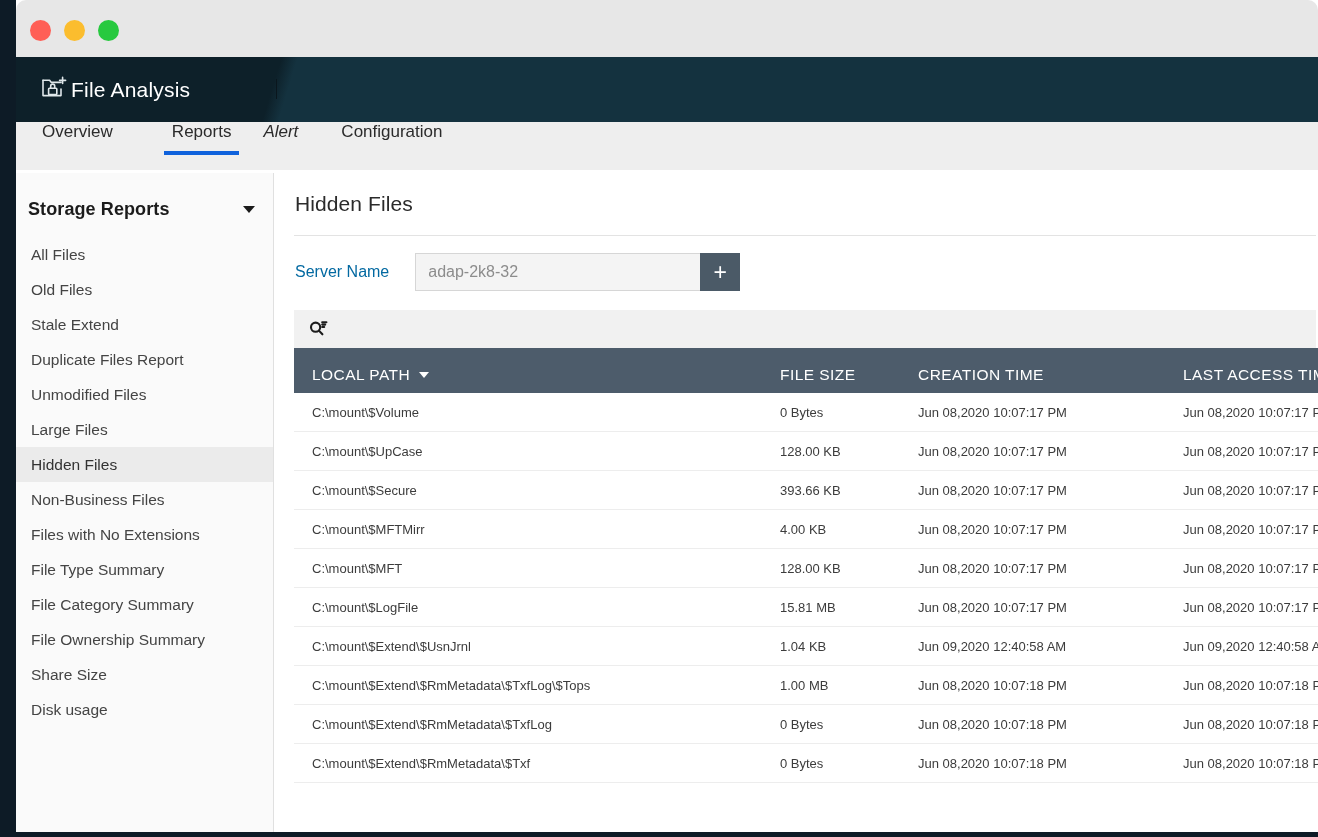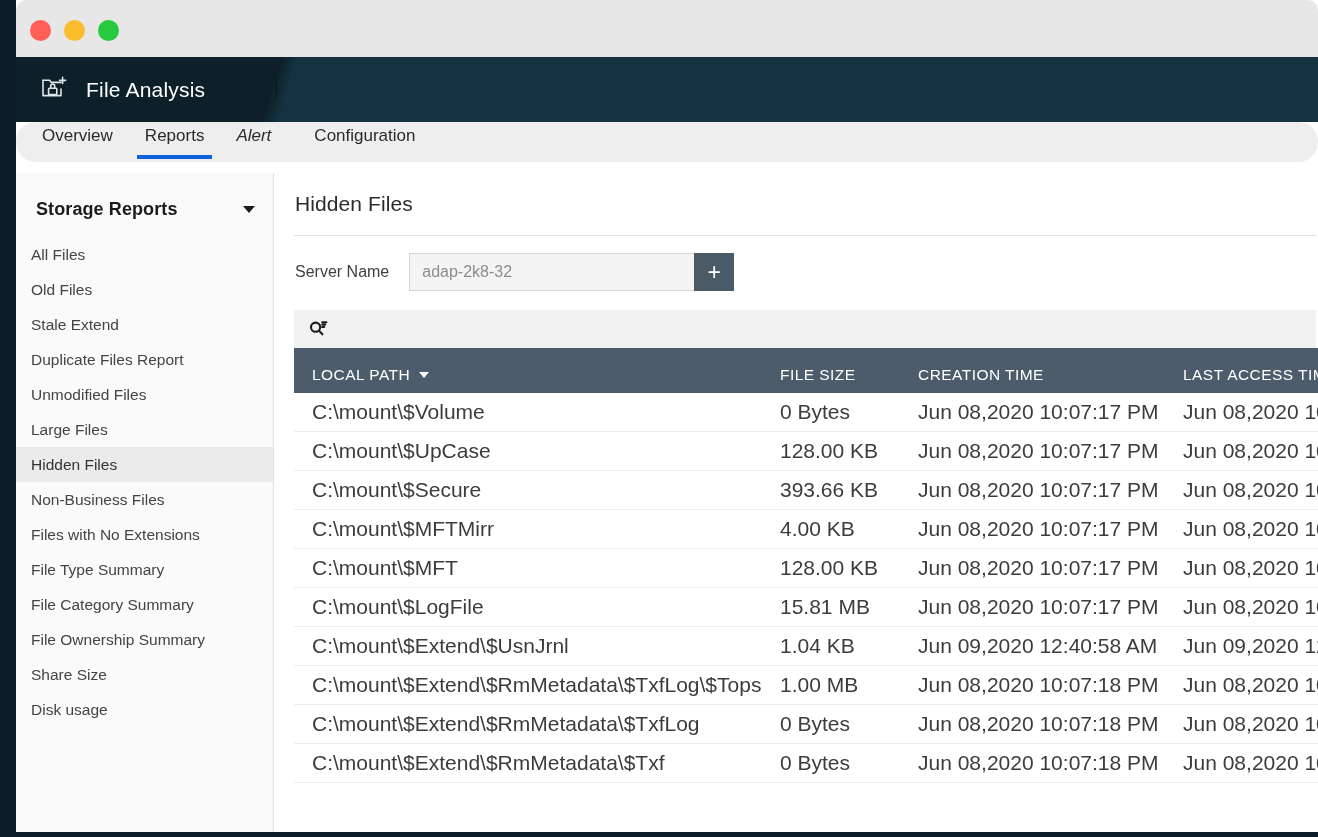--- a/index.html
+++ b/index.html
@@ -89,21 +89,21 @@
     width: 48px; height: 65px;
     background: linear-gradient(107deg, #0d2029 0%, #0d2029 38%, #14323f 62%, #14323f 100%);
   }
   .app-brand {
     position: absolute;
     left: 24px;
     top: 0;
     height: 65px;
     display: flex;
     align-items: center;
-    gap: 18px;
+    gap: 3px;
     z-index: 3;
   }
   .app-icon { display: block; }
   .app-title {
     color: #ffffff;
     font-size: 21px;
     font-weight: 400;
     letter-spacing: 0.2px;
     white-space: nowrap;
   }
@@ -116,41 +116,40 @@
     background: #0a161d;
     z-index: 4;
   }
 
   
   .tabbar {
     position: absolute;
     left: 16px;
     top: 122px;
     width: 1302px;
-    height: 40px;
+    height: 48px;
     background: #eeeeee;
     display: flex;
-    align-items: center;
+    align-items: flex-start;
     box-sizing: border-box;
-    border-radius: 22px;
   }
   .tab {
     position: relative;
     padding: 0 0 13px 0;
     margin: 0;
     font-size: 17px;
     color: #2b2b2b;
     cursor: pointer;
     background: none;
     border: none;
     font-family: inherit;
     white-space: nowrap;
   }
   .tab-overview      { margin-left: 26px; }
-  .tab-reports       { margin-left: 32px; }
+  .tab-reports       { margin-left: 59px; }
   .tab-alert         { margin-left: 32px; font-style: italic; }
   .tab-configuration { margin-left: 43px; }
   .tab.active::after {
     content: "";
     position: absolute;
     left: -8px;
     right: -8px;
     bottom: 0;
     height: 4px;
     background: #0f62dc;
@@ -173,21 +172,21 @@
     flex: 0 0 258px;
     background: #fafafa;
     border-right: 1px solid #e0e0e0;
     box-sizing: border-box;
     padding-top: 19px;
   }
   .sidebar-head {
     display: flex;
     align-items: center;
     justify-content: space-between;
-    padding: 0 18px 0 20px;
+    padding: 0 18px 0 12px;
     height: 34px;
     cursor: pointer;
   }
   .sidebar-head-label {
     font-size: 18px;
     font-weight: 700;
     color: #1b1b1b;
     letter-spacing: 0.1px;
   }
   .caret-down {
@@ -240,22 +239,22 @@
   }
 
   .filter-row {
     display: flex;
     align-items: center;
     margin: 17px 0 0 21px;
     height: 38px;
   }
   .filter-label {
     font-size: 16px;
-    color: #404040;
-    margin-right: 20px;
+    color: #0369a1;
+    margin-right: 26px;
     white-space: nowrap;
   }
   .server-input-wrap {
     display: flex;
     align-items: stretch;
     height: 38px;
   }
   .server-input {
     width: 285px;
     height: 38px;
@@ -329,21 +328,21 @@
   th.col-atime { width: 203px; }
   .th-inner { display: flex; align-items: center; gap: 9px; }
   .sort-caret {
     width: 0; height: 0;
     border-left: 5px solid transparent;
     border-right: 5px solid transparent;
     border-top: 6px solid #ffffff;
     display: block;
   }
   table.grid tbody td {
-    font-size: 21px;
+    font-size: 13px;
     color: #3c3c3c;
     height: 38px;
     padding: 0 0 0 18px;
     border-bottom: 1px solid #ededed;
     white-space: nowrap;
     overflow: hidden;
     text-overflow: ellipsis;
   }
   table.grid tbody tr:last-child td { border-bottom: 1px solid #ededed; }
 </style>

